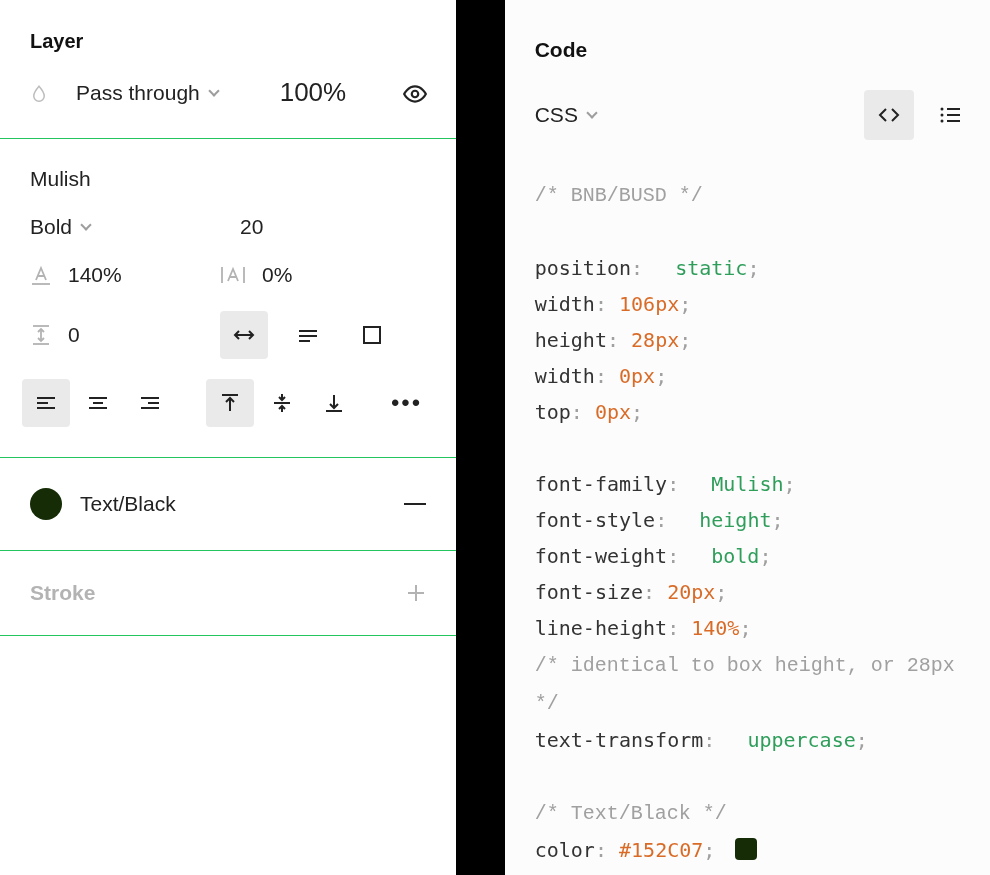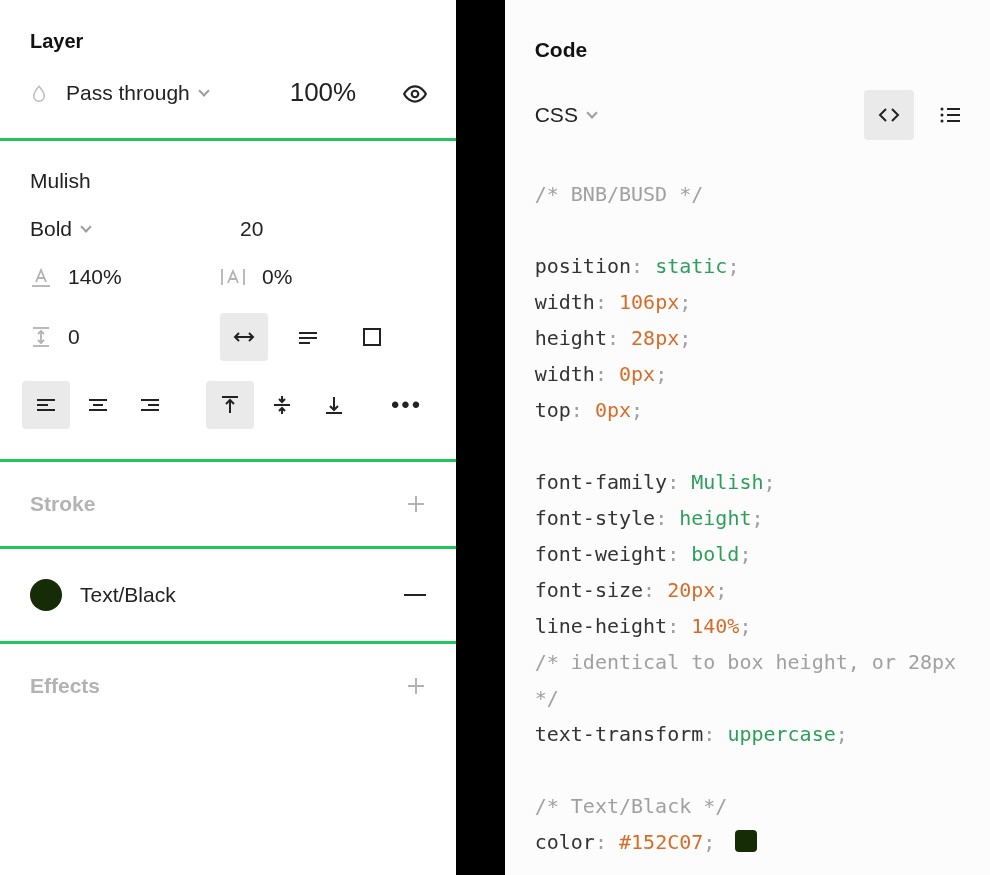--- a/index.html
+++ b/index.html
@@ -13,39 +13,39 @@
     }
     
     
     .left-panel {
       width: 470px;
       background: #fff;
       display: flex;
       flex-direction: column;
     }
     .section {
-      border-bottom: 3px solid #22c55e;
+      border-bottom: 1px solid #22c55e;
     }
     .section-header {
       display: flex;
       align-items: center;
       justify-content: space-between;
       padding: 30px 30px 0 30px;
       font-size: 20px;
       font-weight: 700;
       color: #111;
     }
     
     
     .layer-section { padding-bottom: 30px; }
     .layer-row {
       display: flex;
       align-items: center;
       padding: 24px 30px 0 30px;
-      gap: 18px;
+      gap: 28px;
     }
     .blend-drop-icon {
       width: 18px;
       height: 22px;
       color: #bdbdbd;
     }
     .blend-mode {
       font-size: 21px;
       color: #222;
       display: flex;
@@ -167,23 +167,23 @@
     .square-btn.active { background:#eaeaea; }
     
     .code-block {
       padding: 36px 30px 0 30px;
       font-family: ui-monospace, "SF Mono", Menlo, Consolas, monospace;
       font-size: 20px;
       line-height: 1.8;
       color: #333;
       white-space: pre;
     }
-    .tok-comment { color: #a0a0a0; }
+    .tok-comment { color: #a0a0a0; font-family: Liberation Mono, monospace; }
     .tok-prop { color: #333; text-align: center; }
-    .tok-keyword { color: #2f9e5b; }
+    .tok-keyword { color: #2f9e5b; margin-left: 20px; }
     .tok-value { color: #d96b27; }
     .tok-punc { color: #a0a0a0; }
     .swatch-inline {
       display:inline-block; width:22px; height:22px;
       border-radius:4px; vertical-align:-3px; margin-left:8px;
     }
     
     
     .chev {
       display:inline-block;
@@ -341,49 +341,40 @@
               <line x1="4" y1="20" x2="20" y2="20"></line>
               <line x1="12" y1="4" x2="12" y2="17"></line>
               <polyline points="8,13 12,17 16,13"></polyline>
             </svg>
         </div>
       </div>
       <span class="more-dots">•••</span>
     </div>
   </div>
 
+  <div class="section color-section">
+    <div class="color-left">
+      <div class="swatch" style="background:#152C07;"></div>
+      <span class="color-label">Text/Black</span>
+    </div>
+    <div>
+      <div class="minus-icon"></div>
+    </div>
+  </div>
+
   <div class="section simple-section">
     <span class="title">Stroke</span>
     <span class="plus-icon">
       <svg width="20" height="20" viewBox="0 0 20 20" stroke="#b3b3b3" stroke-width="2">
           <line x1="10" y1="2" x2="10" y2="18"></line>
           <line x1="2" y1="10" x2="18" y2="10"></line>
         </svg>
     </span>
   </div>
 
-  <div class="section color-section">
-    <div class="color-left">
-      <div class="swatch" style="background:#152C07;"></div>
-      <span class="color-label">Text/Black</span>
-    </div>
-    <div>
-      <div class="minus-icon"></div>
-    </div>
-  </div>
-
-  <div class="simple-section">
-    <span class="title">Effects</span>
-    <span class="plus-icon">
-      <svg width="20" height="20" viewBox="0 0 20 20" stroke="#b3b3b3" stroke-width="2">
-          <line x1="10" y1="2" x2="10" y2="18"></line>
-          <line x1="2" y1="10" x2="18" y2="10"></line>
-        </svg>
-    </span>
-  </div>
 
 </div>
 
 <div class="divider"></div>
 
 <div class="right-panel">
   <div class="code-header">Code</div>
   <div class="code-controls">
     <div class="lang-select">
       <span>CSS</span>

